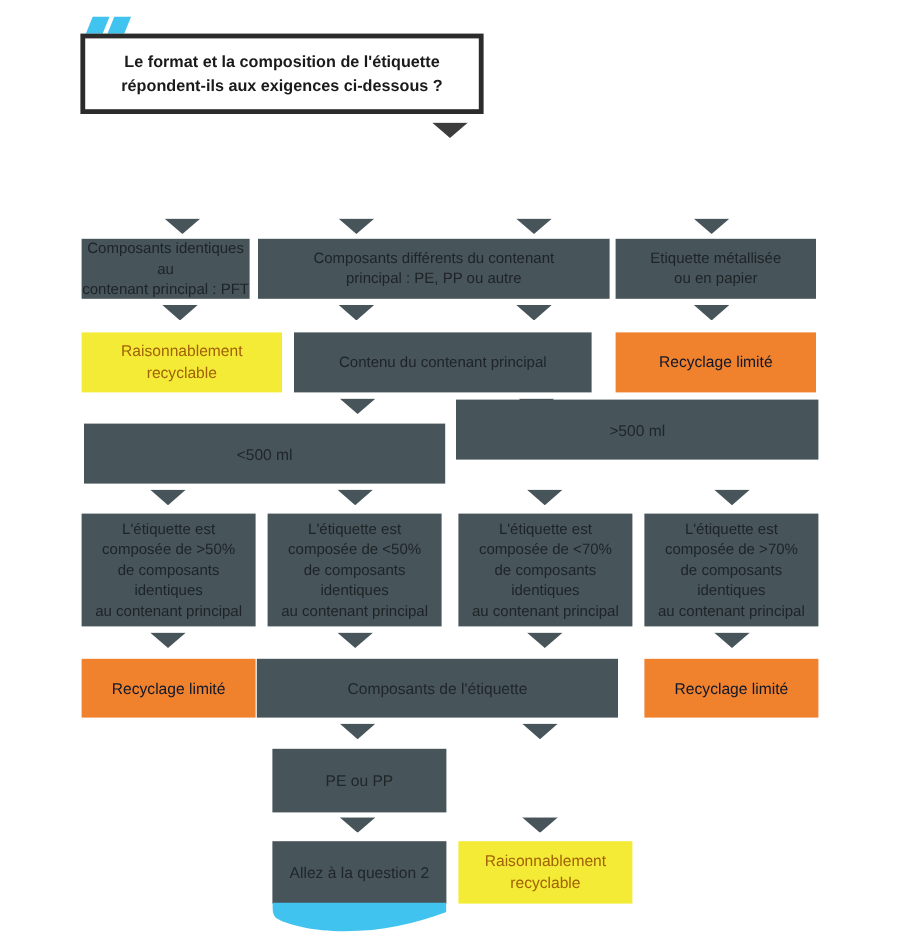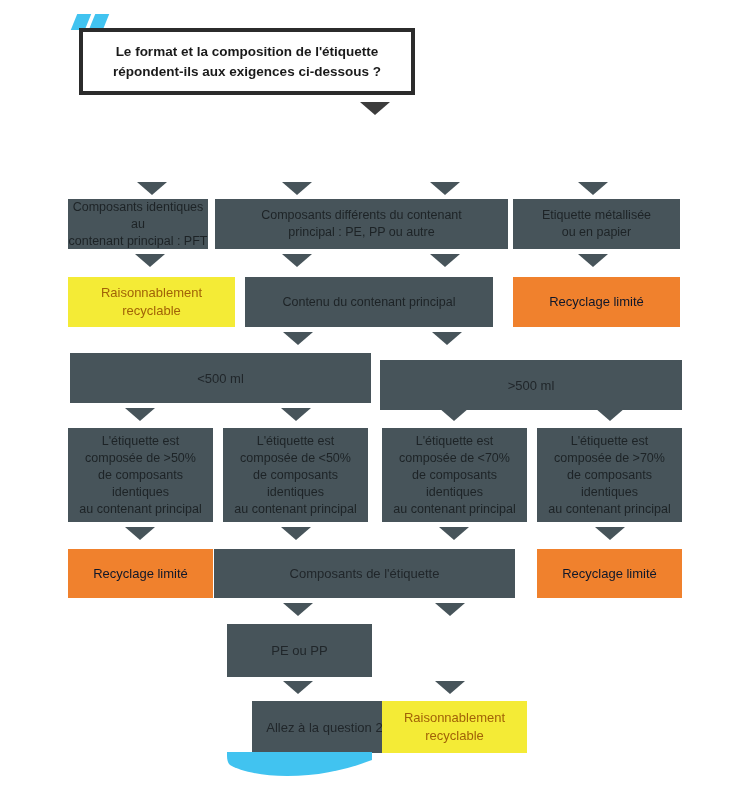--- a/index.html
+++ b/index.html
@@ -4,21 +4,21 @@
 <style>
   html,body{margin:0;padding:0;background:#ffffff;}
   body{font-family:"Liberation Sans","DejaVu Sans",sans-serif;}
   .canvas{position:relative;width:750px;height:792px;background:#ffffff;overflow:hidden;}
 
   
   .title-box{
     position:absolute;left:67px;top:28px;width:336px;height:67px;
     box-sizing:border-box;border:4px solid #2b2b2b;background:#ffffff;
     display:flex;flex-direction:column;align-items:center;justify-content:center;
-    text-align:center;font-size:13.5px;font-weight:bold;color:#1a1a1a;line-height:20px;margin-left:12px;
+    text-align:center;font-size:13.5px;font-weight:bold;color:#1a1a1a;line-height:20px;
   }
   .deco{position:absolute;width:14px;height:16px;background:#41c3f0;transform:skewX(-22deg);}
   .deco.d1{left:74px;top:14px;}
   .deco.d2{left:92px;top:14px;}
 
   
   .node{
     position:absolute;box-sizing:border-box;
     display:flex;align-items:center;justify-content:center;
     text-align:center;white-space:pre-line;
@@ -71,21 +71,21 @@
 
   <div class="node yellow" style="left:68px;top:277px;width:167px;height:50px;">Raisonnablement
 recyclable</div>
   <div class="node dark" style="left:245px;top:277px;width:248px;height:50px;">Contenu du contenant principal</div>
   <div class="node orange" style="left:513px;top:277px;width:167px;height:50px;">Recyclage limité</div>
 
   <div class="arr" style="left:283px;top:332px;"></div>
   <div class="arr" style="left:432px;top:332px;"></div>
 
   <div class="node dark big" style="left:70px;top:353px;width:301px;height:50px;">&lt;500 ml</div>
-  <div class="node dark big" style="left:380px;top:360px;width:302px;height:50px;">&gt;500 ml</div>
+  <div class="node dark big" style="left:380px;top:333px;width:302px;height:50px;">&gt;500 ml</div>
 
   <div class="arr" style="left:125px;top:408px;"></div>
   <div class="arr" style="left:281px;top:408px;"></div>
   <div class="arr" style="left:439px;top:408px;"></div>
   <div class="arr" style="left:595px;top:408px;"></div>
 
   <div class="node dark" style="left:68px;top:428px;width:145px;height:94px;">L'étiquette est
 composée de &gt;50%
 de composants
 identiques
@@ -116,21 +116,21 @@
   <div class="node orange" style="left:537px;top:549px;width:145px;height:49px;">Recyclage limité</div>
 
   <div class="arr" style="left:283px;top:603px;"></div>
   <div class="arr" style="left:435px;top:603px;"></div>
 
   <div class="node dark big" style="left:227px;top:624px;width:145px;height:53px;">PE ou PP</div>
 
   <div class="arr" style="left:283px;top:681px;"></div>
   <div class="arr" style="left:435px;top:681px;"></div>
 
-  <div class="node dark big" style="left:227px;top:701px;width:145px;height:52px;margin-left:25px;">Allez à la question 2</div>
+  <div class="node dark big" style="left:227px;top:701px;width:145px;height:52px;">Allez à la question 2</div>
   <div class="node yellow" style="left:382px;top:701px;width:145px;height:52px;">Raisonnablement
 recyclable</div>
 
   <svg class="ribbon" viewBox="0 0 145 27">
     <path d="M0 0 H145 V8 C118 18 92 24 60 24 C34 24 13 19 3 13 C1 11 0 8 0 4 Z" fill="#41c3f0"></path>
   </svg>
 
 </div>
 
 </body></html>

